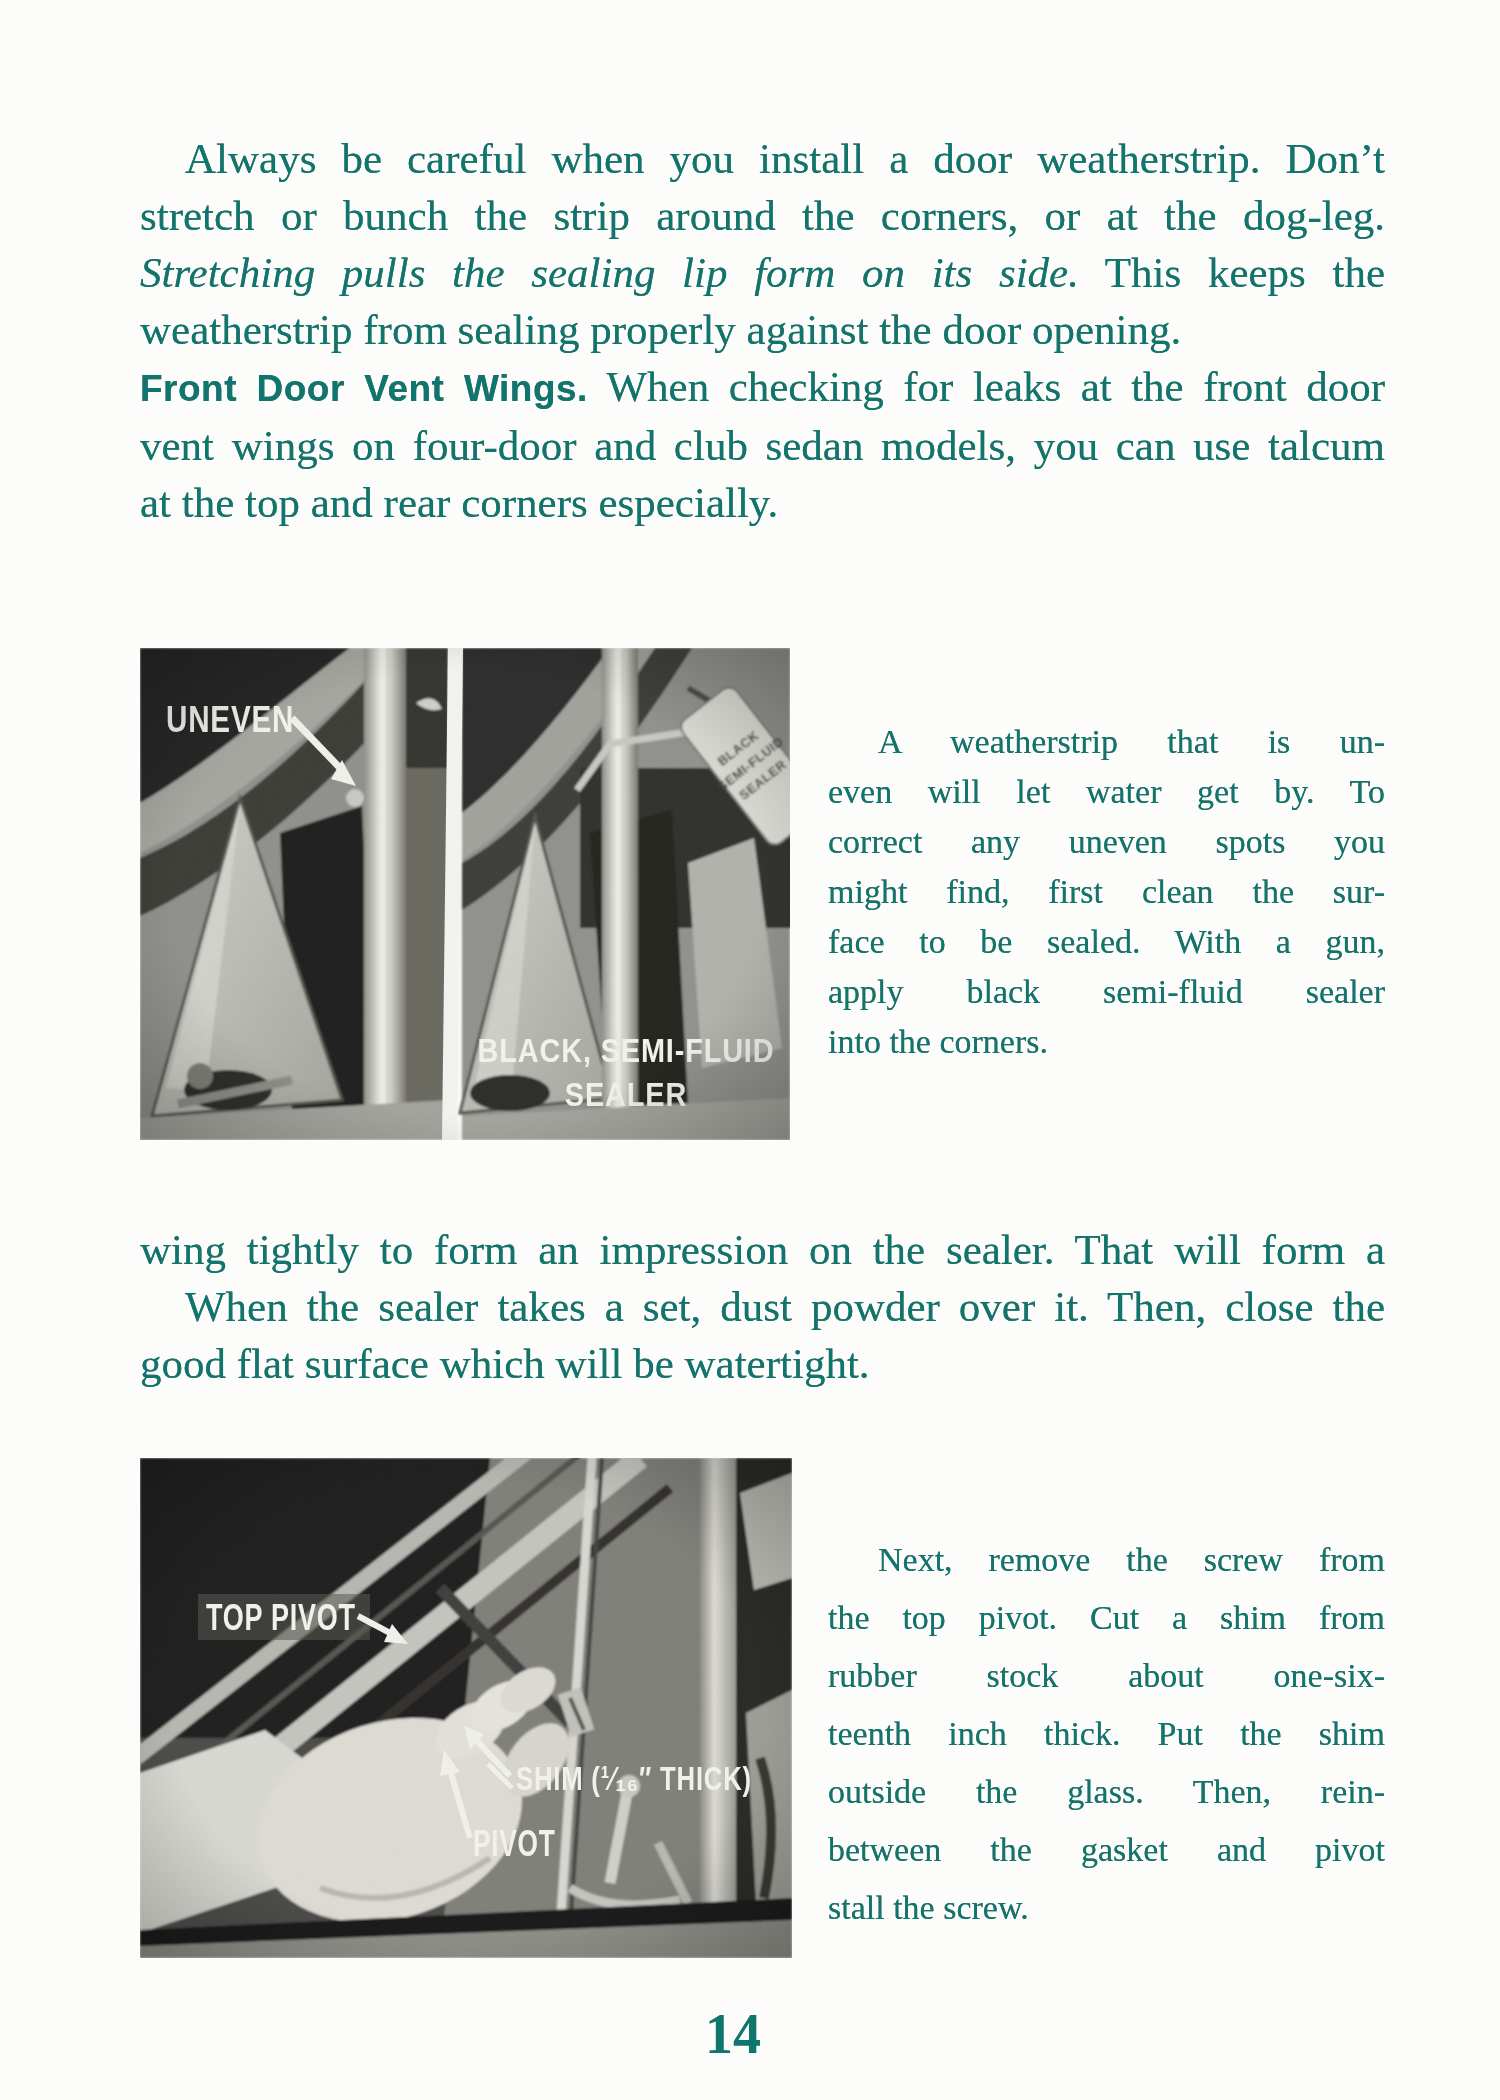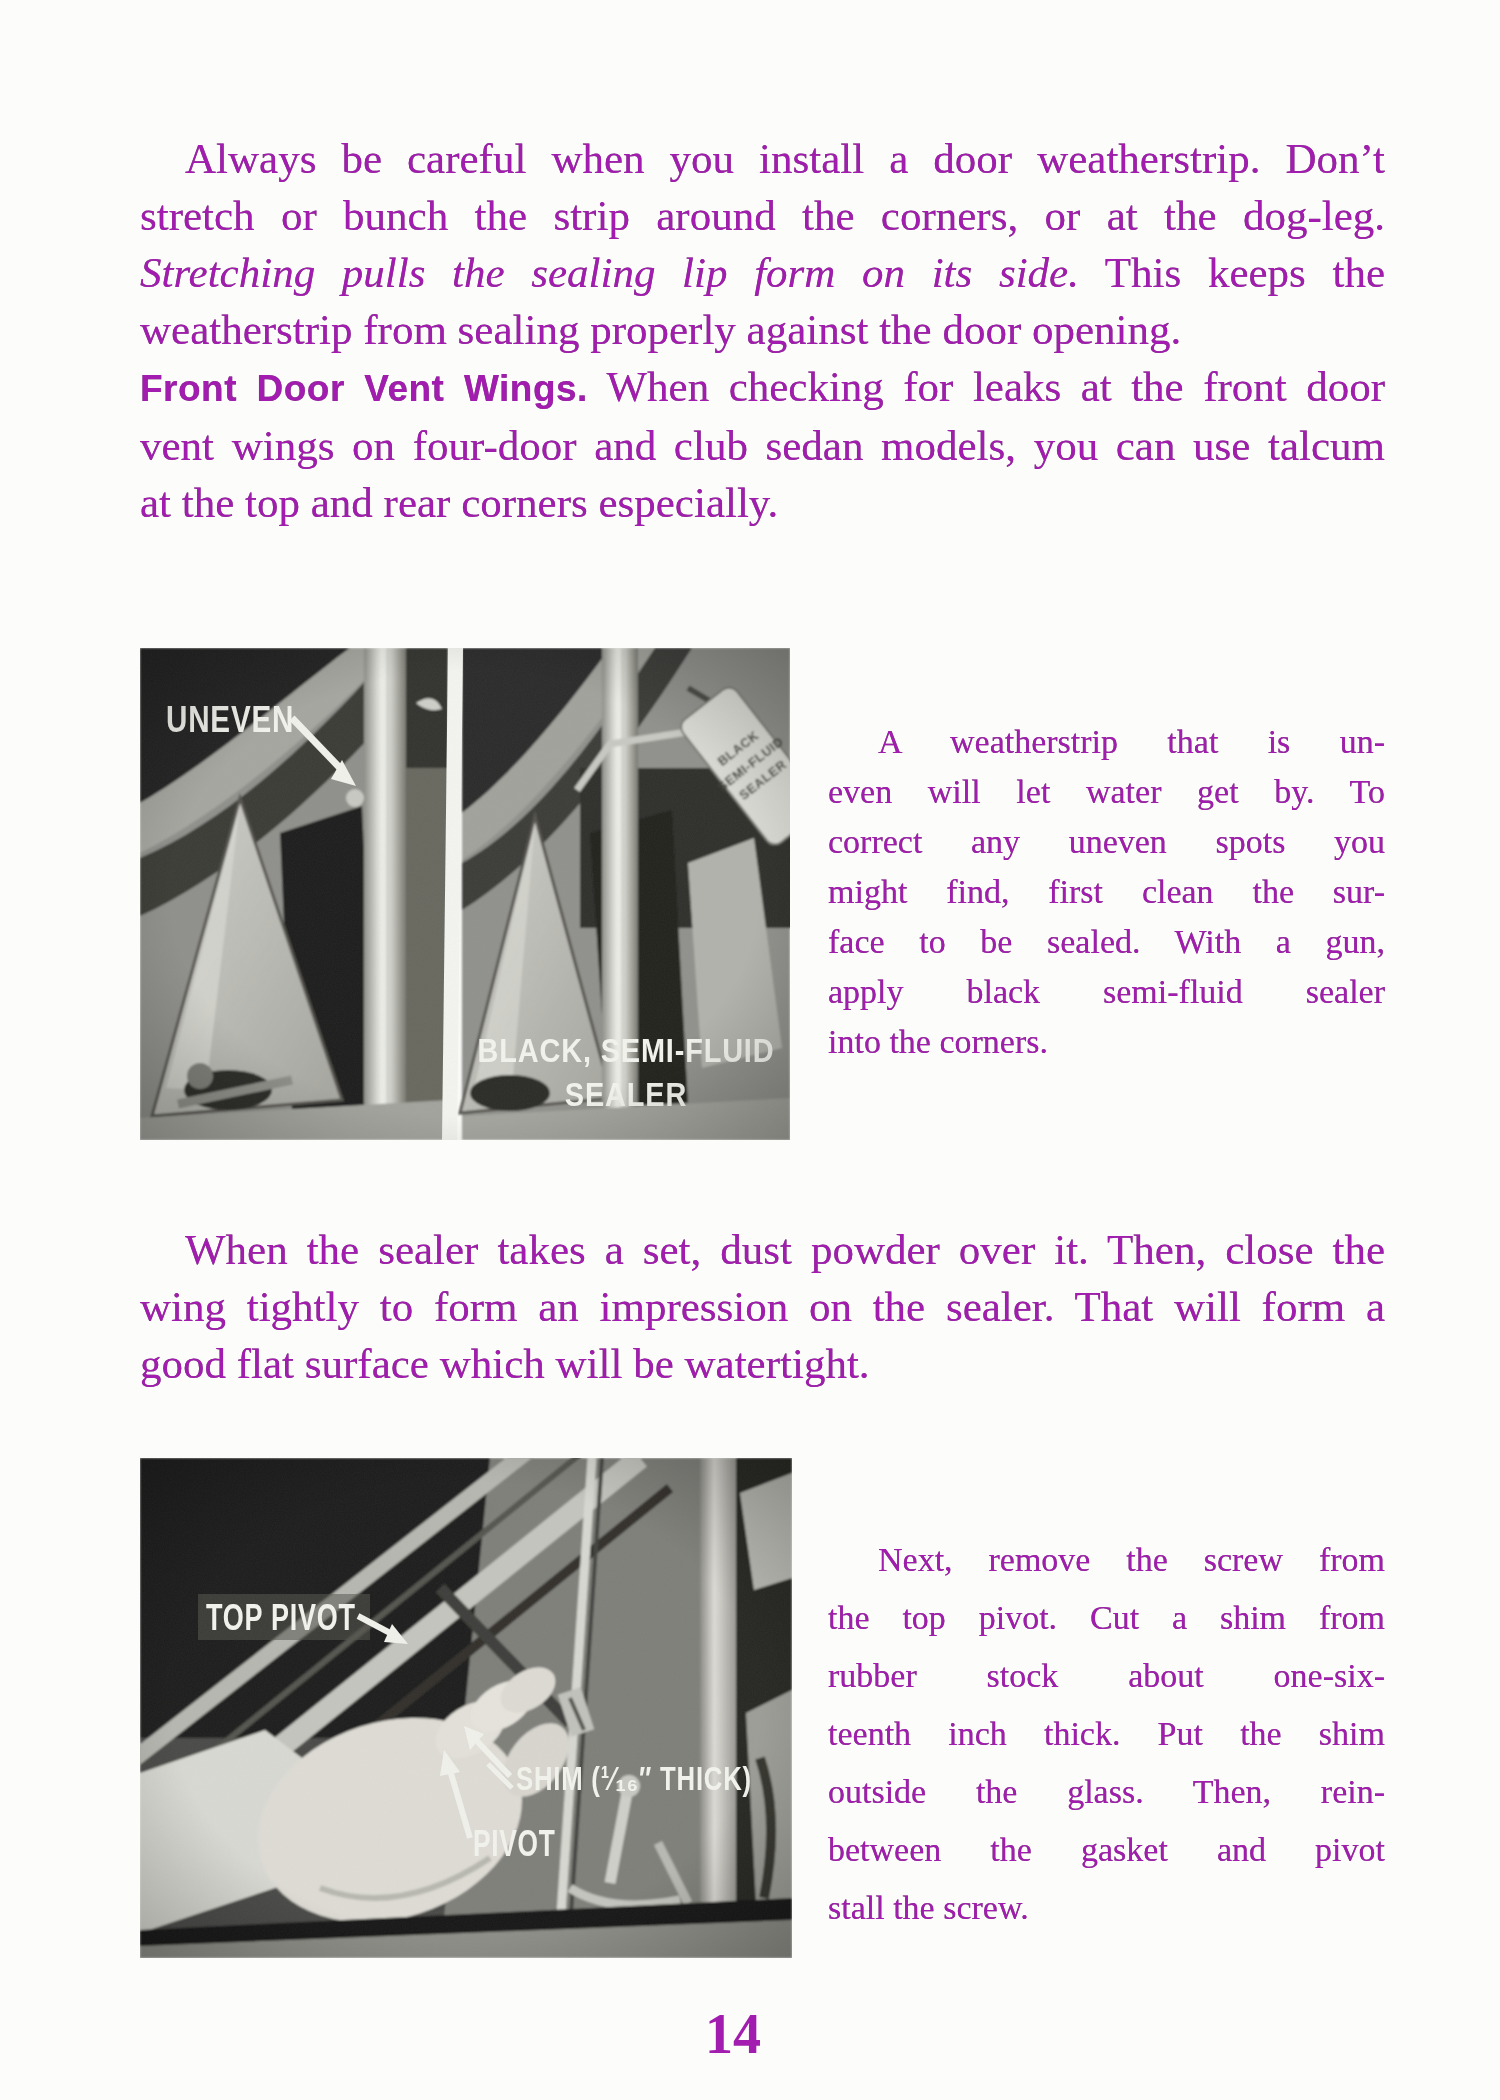--- a/index.html
+++ b/index.html
@@ -1,18 +1,18 @@
 <!DOCTYPE html>
 <html><head>
 <meta charset="utf-8">
 <style>
   html,body{margin:0;padding:0;background:#888;}
   .page{
     position:relative;width:1500px;height:2100px;margin:0 auto;
-    background:#fcfcfa;color:#a21caf;overflow:hidden;
+    background:#fcfcfa;color:#0f766e;overflow:hidden;
     font-family:"Liberation Serif","DejaVu Serif",serif;
   }
   
   .jline{display:block;text-align:justify;text-align-last:justify;}
   .jline.last{text-align-last:left;}
   .indent{text-indent:45px;}
   .note .indent{text-indent:50px;}
   .p-main{
     position:absolute;left:140px;width:1245px;margin:0;
     font-size:43px;line-height:57px;
@@ -157,22 +157,22 @@
     <span class="jline indent">A weatherstrip that is un-</span>
     <span class="jline">even will let water get by. To</span>
     <span class="jline">correct any uneven spots you</span>
     <span class="jline">might find, first clean the sur-</span>
     <span class="jline">face to be sealed. With a gun,</span>
     <span class="jline">apply black semi-fluid sealer</span>
     <span class="jline last">into the corners.</span>
   </p>
 
   <p class="p-main" id="para3">
+    <span class="jline">wing tightly to form an impression on the sealer. That will form a</span>
     <span class="jline indent">When the sealer takes a set, dust powder over it. Then, close the</span>
-    <span class="jline">wing tightly to form an impression on the sealer. That will form a</span>
     <span class="jline last">good flat surface which will be watertight.</span>
   </p>
 
   <div class="photo" id="photo2">
     <svg width="652" height="500" viewBox="0 0 652 500">
       <defs>
         <linearGradient id="pillar2" x1="0" y1="0" x2="1" y2="0">
           <stop offset="0" stop-color="#8a8a84"></stop>
             <stop offset=".4" stop-color="#dedcd6"></stop>
           <stop offset="1" stop-color="#9a9a94"></stop>

